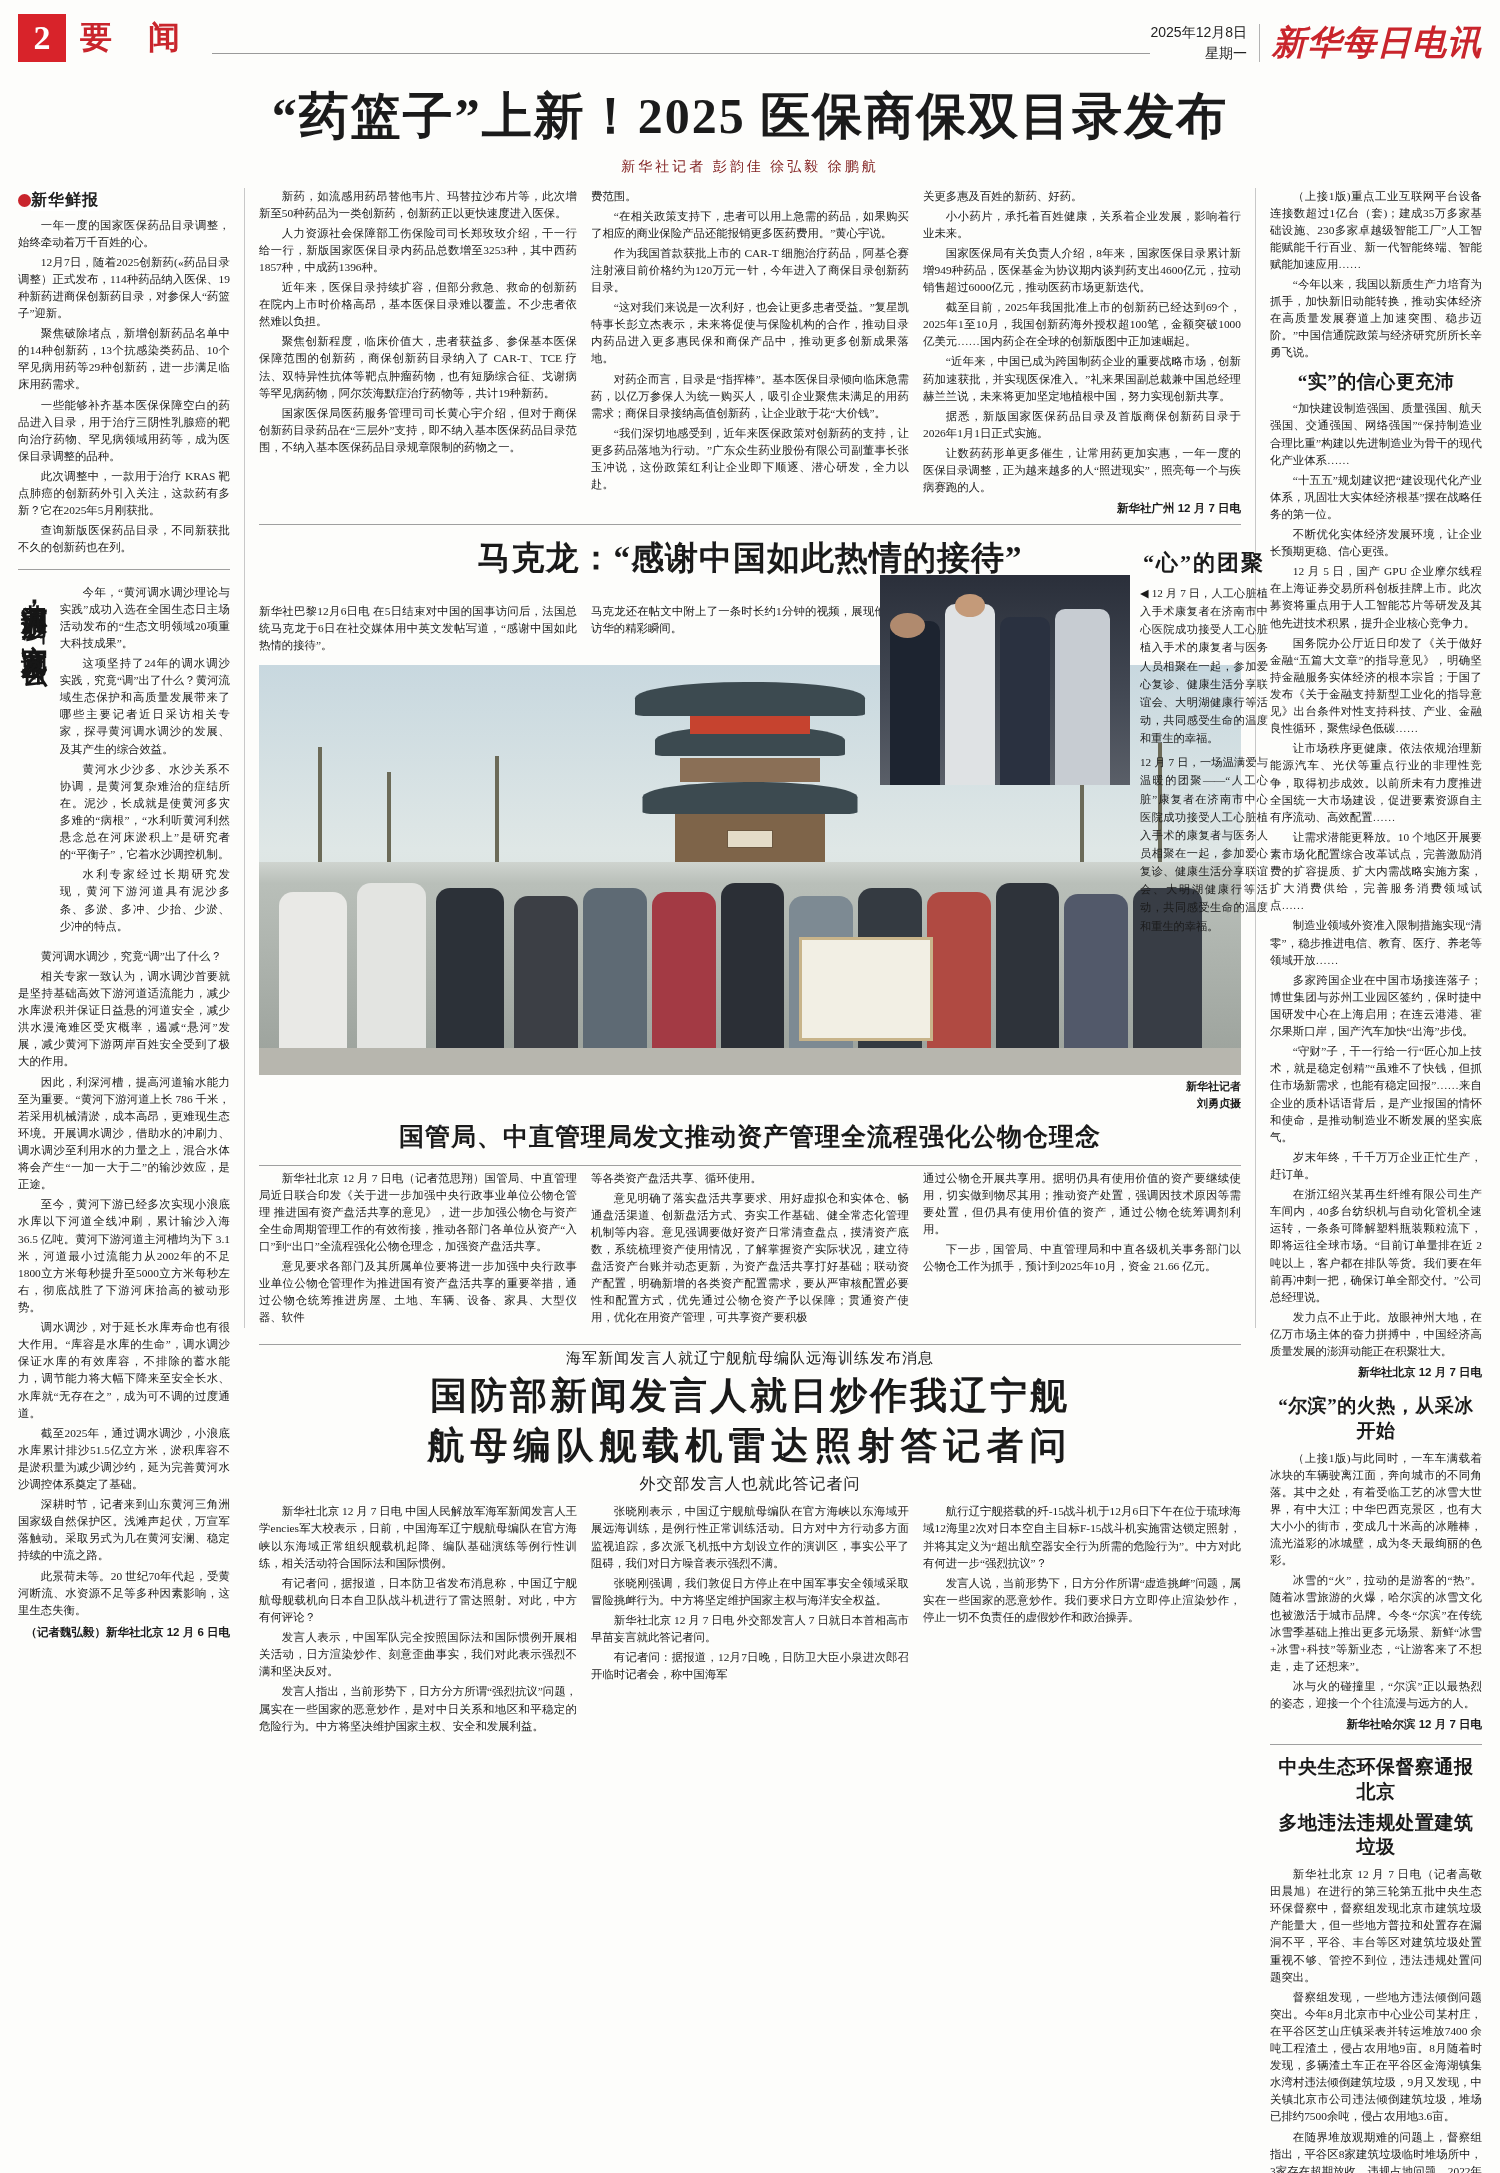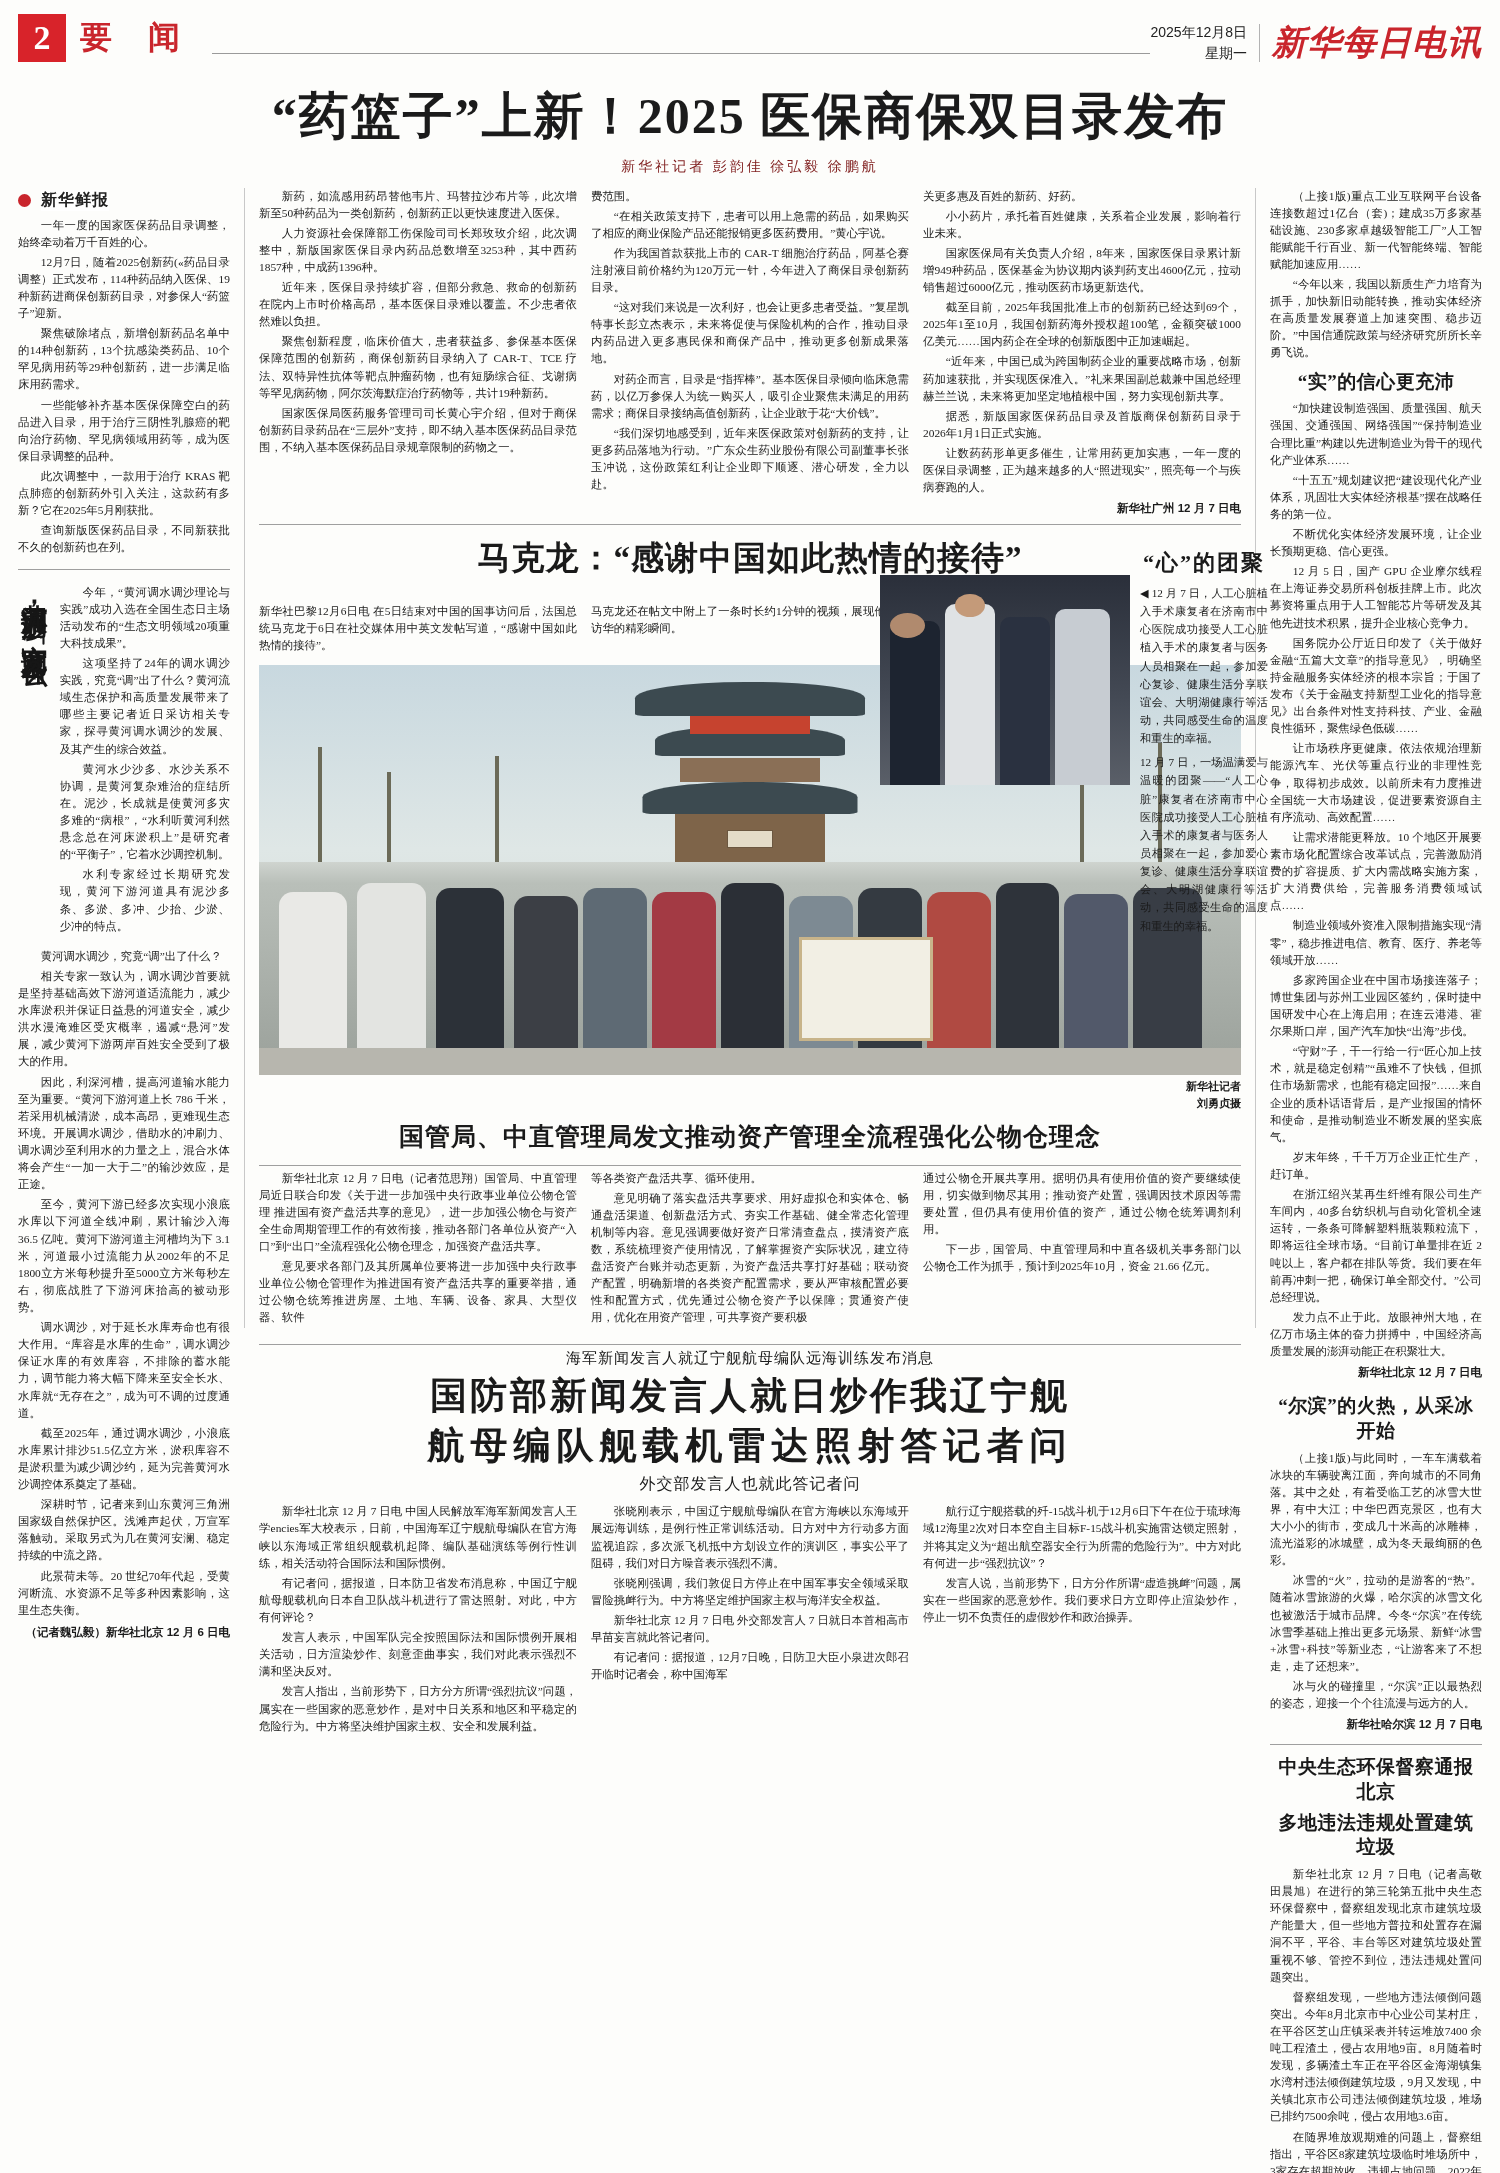--- a/index.html
+++ b/index.html
@@ -43,21 +43,21 @@
   
   .cols { display:flex; gap:14px; margin-top:10px; align-items:flex-start; }
   .col { flex:1; }
   .vline { width:1px; background:#c8c8c8; align-self:stretch; }
 
   .ptext { font-size:11.4px; line-height:1.5; text-align:justify; text-justify:inter-ideograph; margin:0 0 3px 0; text-indent:2em; }
   .ptext.noind { text-indent:0; }
   .signoff { text-align:right; font-weight:700; font-size:11.5px; margin-top:5px; font-family:"Liberation Sans",sans-serif; }
 
   
-  .xianbao { display:inline-flex; align-items:center; gap:10px; margin:2px 0 6px 0; }
+  .xianbao { display:inline-flex; align-items:center; gap:0; margin:2px 0 6px 0; }
   .xb-dot { width:13px; height:13px; border-radius:50%; background:#c9252c; display:inline-block; }
   .xb-txt { background:#fff; color:#222; font-weight:700; font-size:16px; letter-spacing:1px; }
 
   
   .vfeature { display:flex; gap:10px; margin:14px 0 10px 0; }
   .vhead {
     writing-mode:vertical-rl; text-orientation:upright;
     font-size:26px; font-weight:700; line-height:1.22; letter-spacing:2px;
     height:330px; color:#161616; font-family:"Liberation Serif",serif;
   }
@@ -155,21 +155,21 @@
       <p class="ptext noind signoff">（记者魏弘毅）新华社北京 12 月 6 日电</p>
     </div>
 
     <div class="vline" style="height:1140px;"></div>
 
     <div class="col" style="flex:1;">
 
       <div class="cols" style="margin-top:0;">
         <div class="col">
           <p class="ptext">新药，如流感用药昂替他韦片、玛替拉沙布片等，此次增新至50种药品为一类创新药，创新药正以更快速度进入医保。</p>
-          <p class="ptext">人力资源社会保障部工伤保险司司长郑玫玫介绍，此次调整中，新版国家医保目录内药品总数增至3253种，其中西药1857种，中成药1396种。</p>
+          <p class="ptext">人力资源社会保障部工伤保险司司长郑玫玫介绍，干一行给一行，新版国家医保目录内药品总数增至3253种，其中西药1857种，中成药1396种。</p>
           <p class="ptext">近年来，医保目录持续扩容，但部分救急、救命的创新药在院内上市时价格高昂，基本医保目录难以覆盖。不少患者依然难以负担。</p>
           <p class="ptext">聚焦创新程度，临床价值大，患者获益多、参保基本医保保障范围的创新药，商保创新药目录纳入了 CAR-T、TCE 疗法、双特异性抗体等靶点肿瘤药物，也有短肠综合征、戈谢病等罕见病药物，阿尔茨海默症治疗药物等，共计19种新药。</p>
           <p class="ptext">国家医保局医药服务管理司司长黄心宇介绍，但对于商保创新药目录药品在“三层外”支持，即不纳入基本医保药品目录范围，不纳入基本医保药品目录规章限制的药物之一。</p>
         </div>
         <div class="col">
           <p class="ptext noind">费范围。</p>
           <p class="ptext">“在相关政策支持下，患者可以用上急需的药品，如果购买了相应的商业保险产品还能报销更多医药费用。”黄心宇说。</p>
           <p class="ptext">作为我国首款获批上市的 CAR-T 细胞治疗药品，阿基仑赛注射液目前价格约为120万元一针，今年进入了商保目录创新药目录。</p>
           <p class="ptext">“这对我们来说是一次利好，也会让更多患者受益。”复星凯特事长彭立杰表示，未来将促使与保险机构的合作，推动目录内药品进入更多惠民保和商保产品中，推动更多创新成果落地。</p>
           <p class="ptext">对药企而言，目录是“指挥棒”。基本医保目录倾向临床急需药，以亿万参保人为统一购买人，吸引企业聚焦未满足的用药需求；商保目录接纳高值创新药，让企业敢于花“大价钱”。</p>

